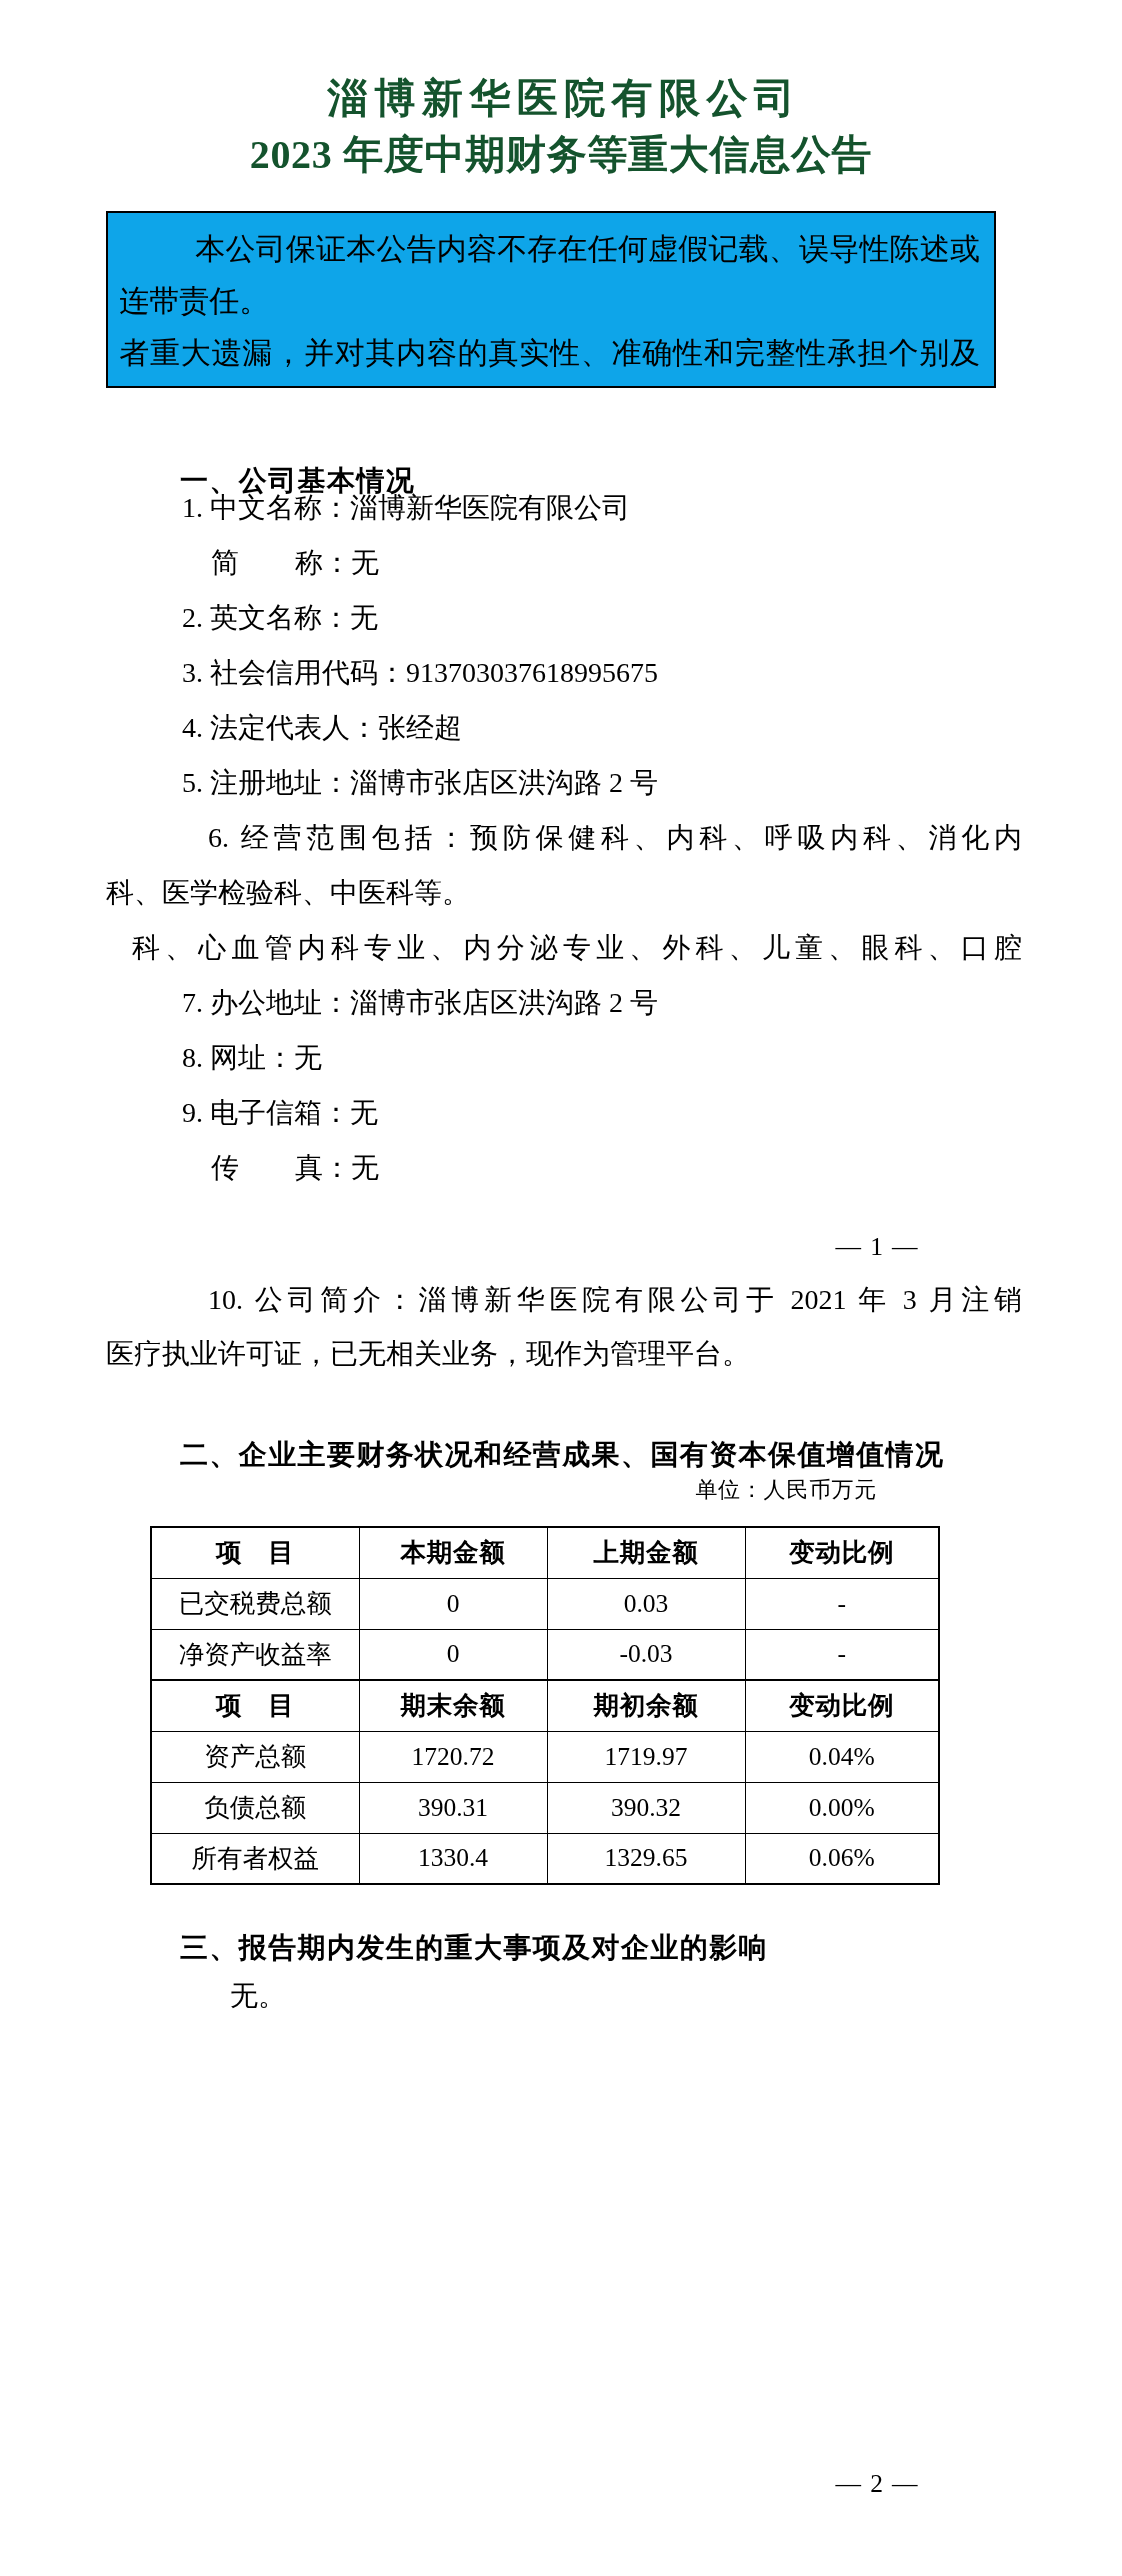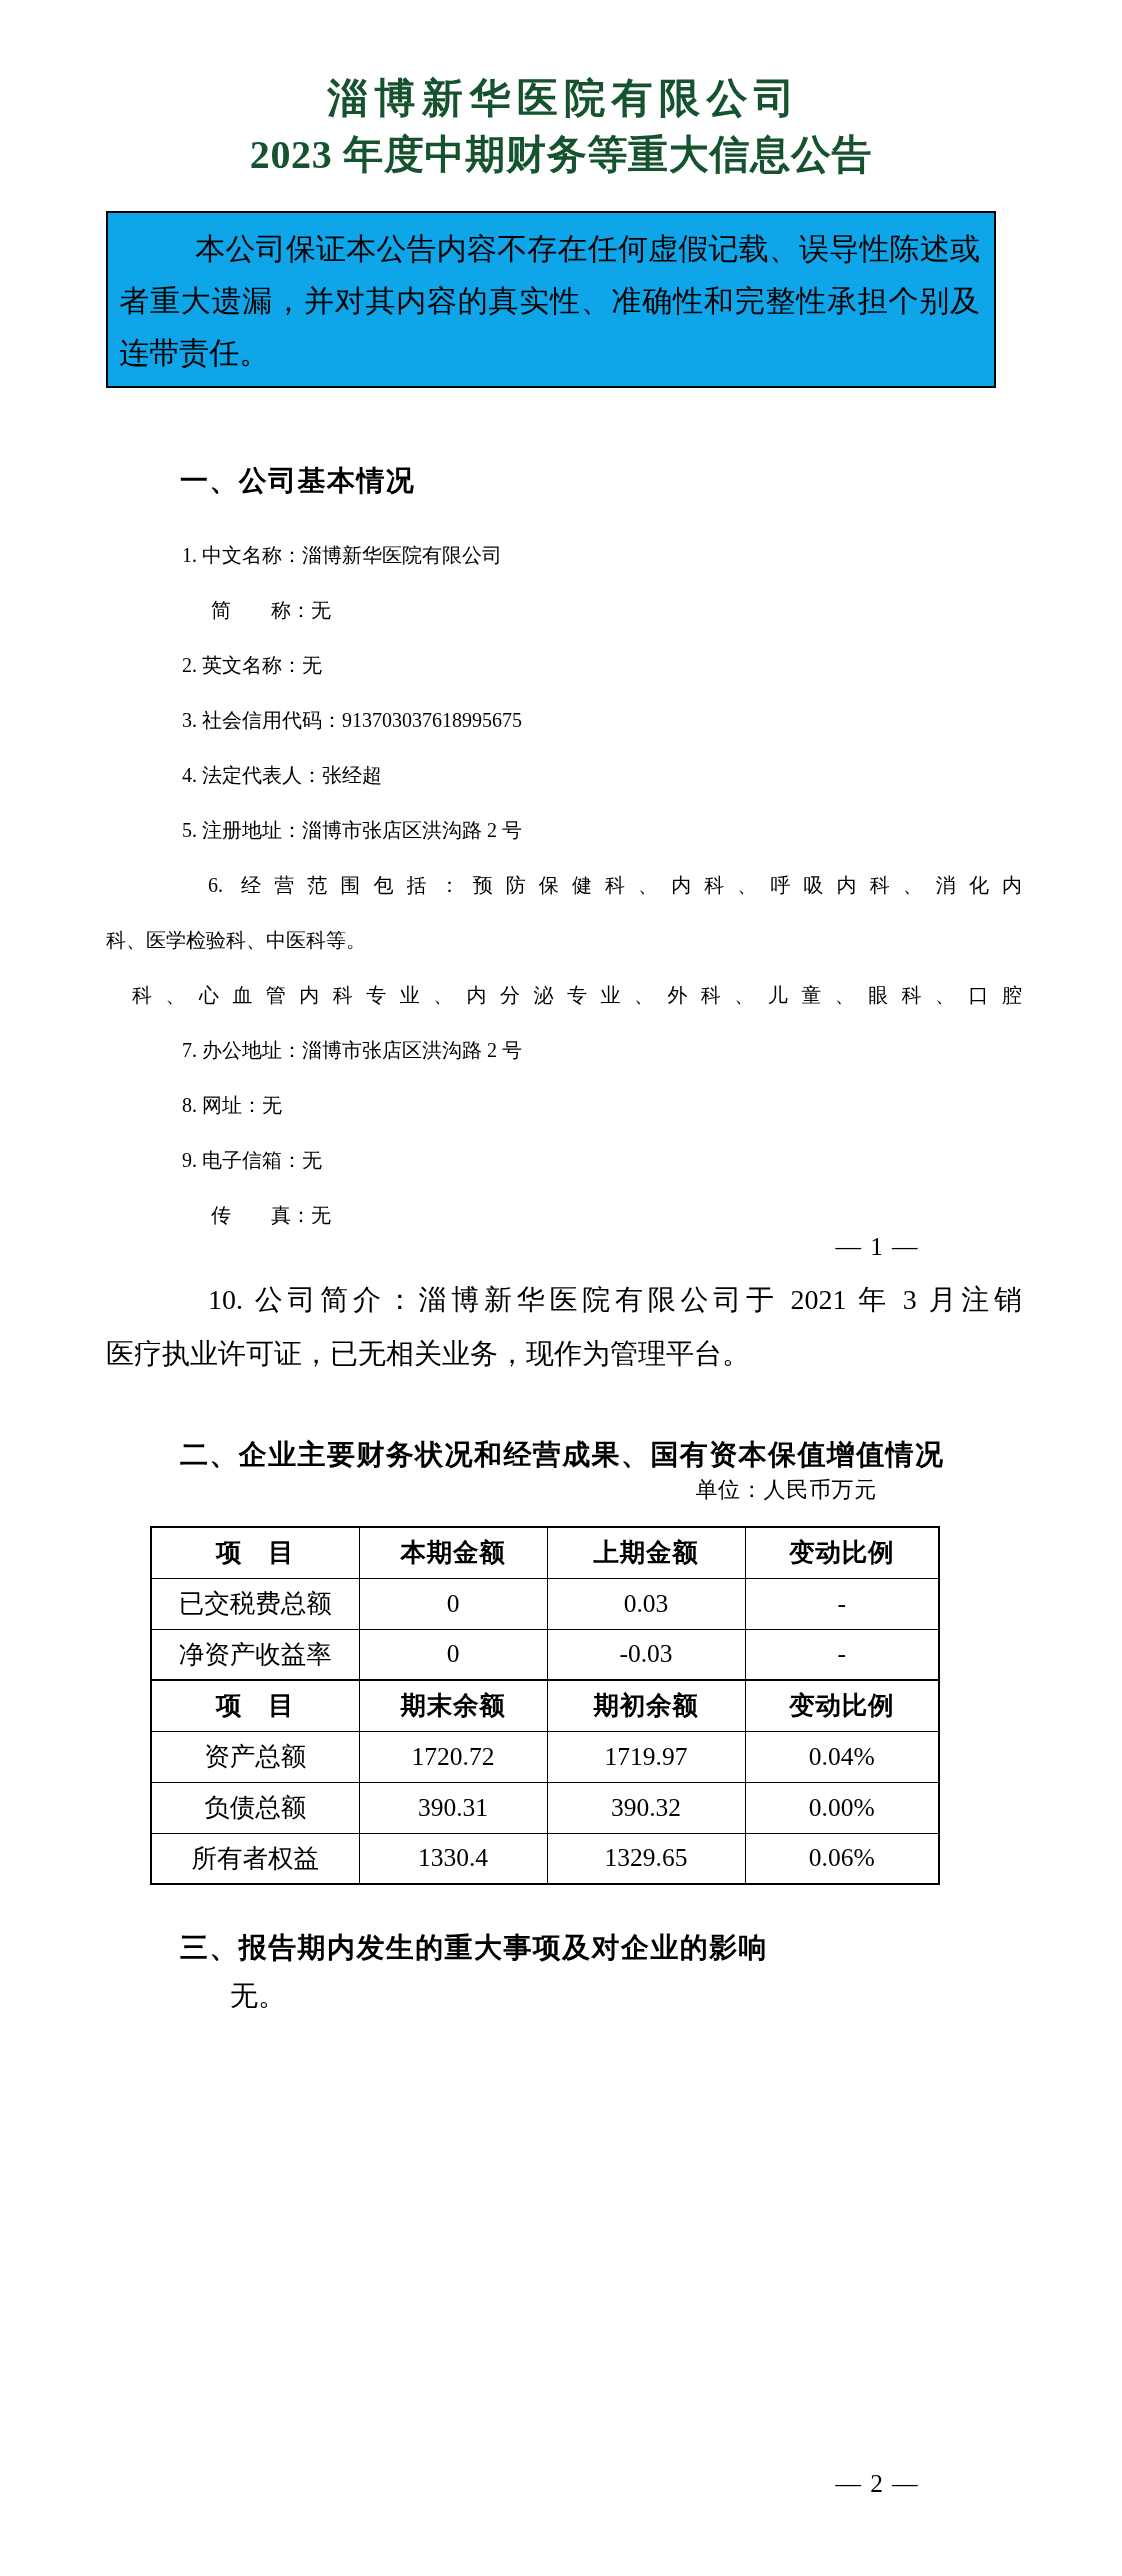--- a/index.html
+++ b/index.html
@@ -36,22 +36,22 @@
     position:absolute; left:180px;
     font-family:"Liberation Sans", sans-serif; font-weight:700;
     font-size:28px; line-height:35px; letter-spacing:1.4px; white-space:nowrap;
   }
   .sec1 { top:463px; }
   .sec2 { top:1437px; }
   .sec3 { top:1930px; }
 
   
   .info-lines {
-    position:absolute; left:106px; top:528px; width:916px;
-    font-size:20px;
+    position:absolute; left:106px; top:480px; width:916px;
+    font-size:28px;
   }
   .info-lines .line { display:block; height:55px; line-height:55px; white-space:nowrap; }
   .ind1 { padding-left:76px; }
   .ind2 { padding-left:105px; }
   .line.just { text-align:justify; text-align-last:justify; white-space:normal;margin-left:26px; }
 
   
   .pagenum {
     position:absolute; left:0; text-align:right;
     font-size:25.5px; line-height:31px; letter-spacing:1.4px;
@@ -96,22 +96,22 @@
 </head>
 <body>
 
 <div class="page">
 
   <div class="title t1">淄博新华医院有限公司</div>
   <div class="title t2">2023 年度中期财务等重大信息公告</div>
 
   <div class="disclaimer-box">
     <span class="dl first just">本公司保证本公告内容不存在任何虚假记载、误导性陈述或</span>
+    <span class="dl">连带责任。</span>
     <span class="dl just">者重大遗漏，并对其内容的真实性、准确性和完整性承担个别及</span>
-    <span class="dl">连带责任。</span>
   </div>
 
   <div class="sec-heading sec1">一、公司基本情况</div>
 
   <div class="info-lines">
     <div class="line ind1">1. 中文名称：淄博新华医院有限公司</div>
     <div class="line ind2">简　　称：无</div>
     <div class="line ind1">2. 英文名称：无</div>
     <div class="line ind1">3. 社会信用代码：913703037618995675</div>
     <div class="line ind1">4. 法定代表人：张经超</div>

